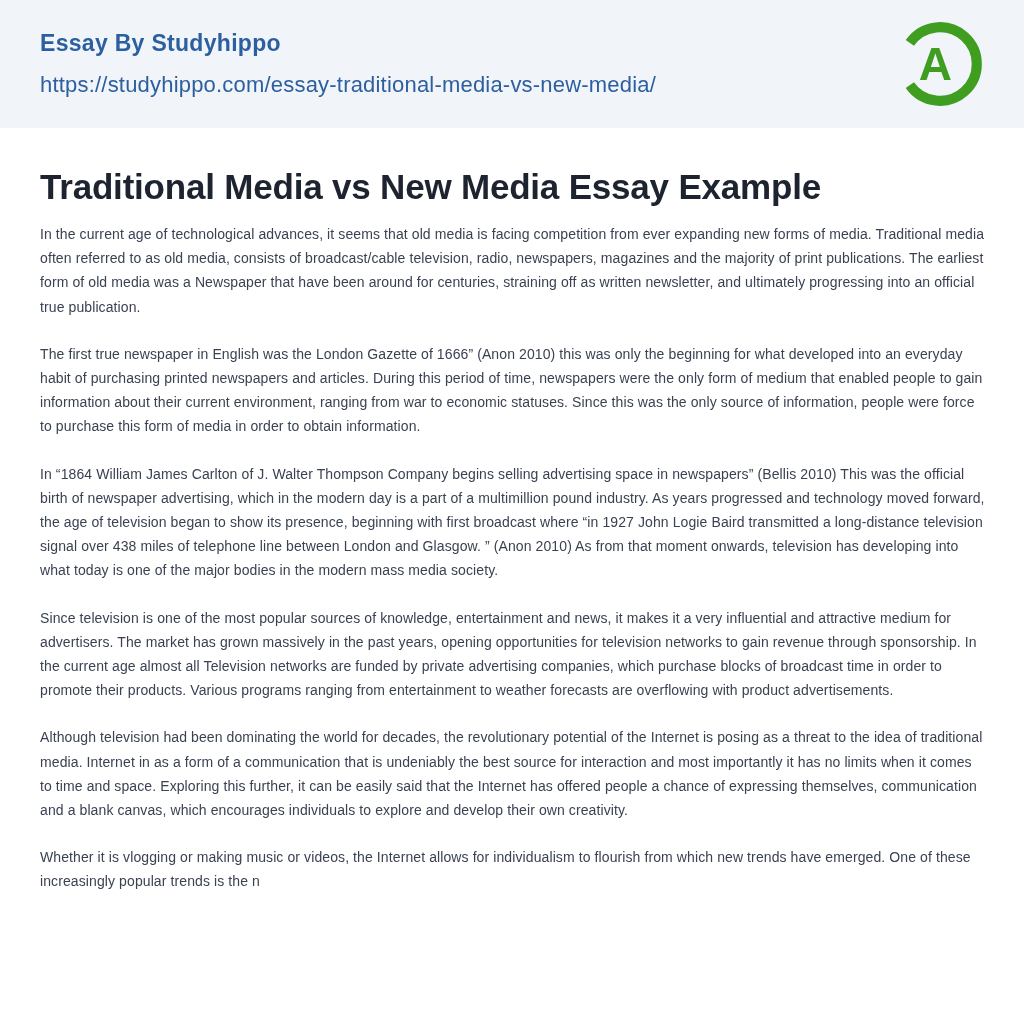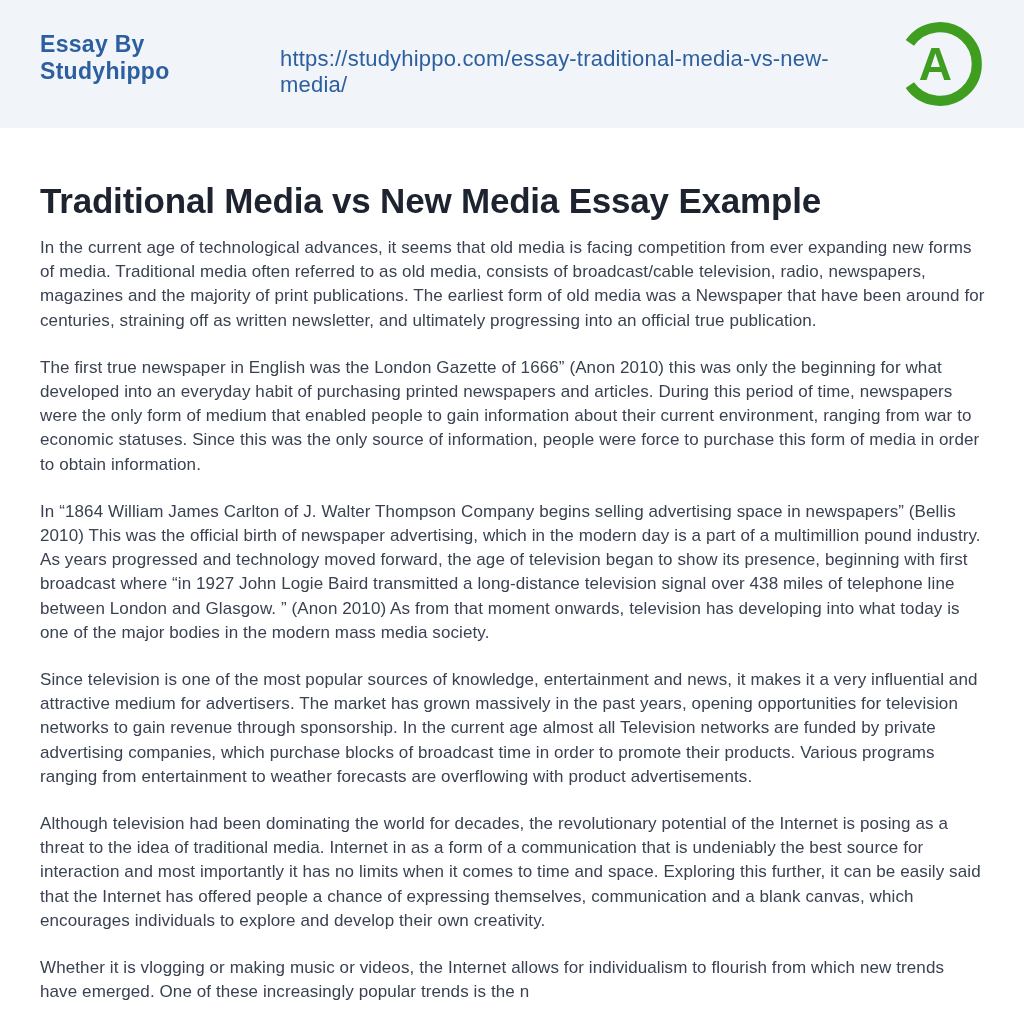--- a/index.html
+++ b/index.html
@@ -11,21 +11,21 @@
   body { height: 1027px; overflow: hidden; }
 
   .header {
     height: 128px;
     background: #f1f4f9;
     display: flex;
     justify-content: space-between;
     align-items: center;
     padding: 0 38px 0 40px;
   }
-  .header-text { display: flex; flex-direction: row; }
+  .header-text { display: flex; flex-direction: column; }
   .site-title {
     font-size: 23px;
     font-weight: 700;
     color: #2c5f9f;
     letter-spacing: 0.3px;
   }
   .site-url {
     margin-top: 15px;
     font-size: 22px;
     font-weight: 400;
@@ -33,32 +33,32 @@
     text-decoration: none;
     letter-spacing: 0.2px;
   }
   .logo { width: 92px; height: 92px; display: block; }
   .logo text {
     font-family: "Liberation Sans", sans-serif;
     font-weight: 700;
   }
 
   .content {
-    padding: 34px 38px 0 40px;
+    padding: 20px 38px 0 40px;
   }
   .essay-title {
     font-size: 35px;
     font-weight: 800;
     color: #1d2430;
     letter-spacing: -0.2px;
     margin-top: 19px;
     margin-bottom: 15px;
   }
   .essay-paragraph {
-    font-size: 17px;
+    font-size: 14px;
     line-height: 24.2px;
     color: #3a4252;
     margin-bottom: 23px;
     max-width: 950px;
     letter-spacing: 0.1px;
   }
 </style>
 </head>
 <body>
 

